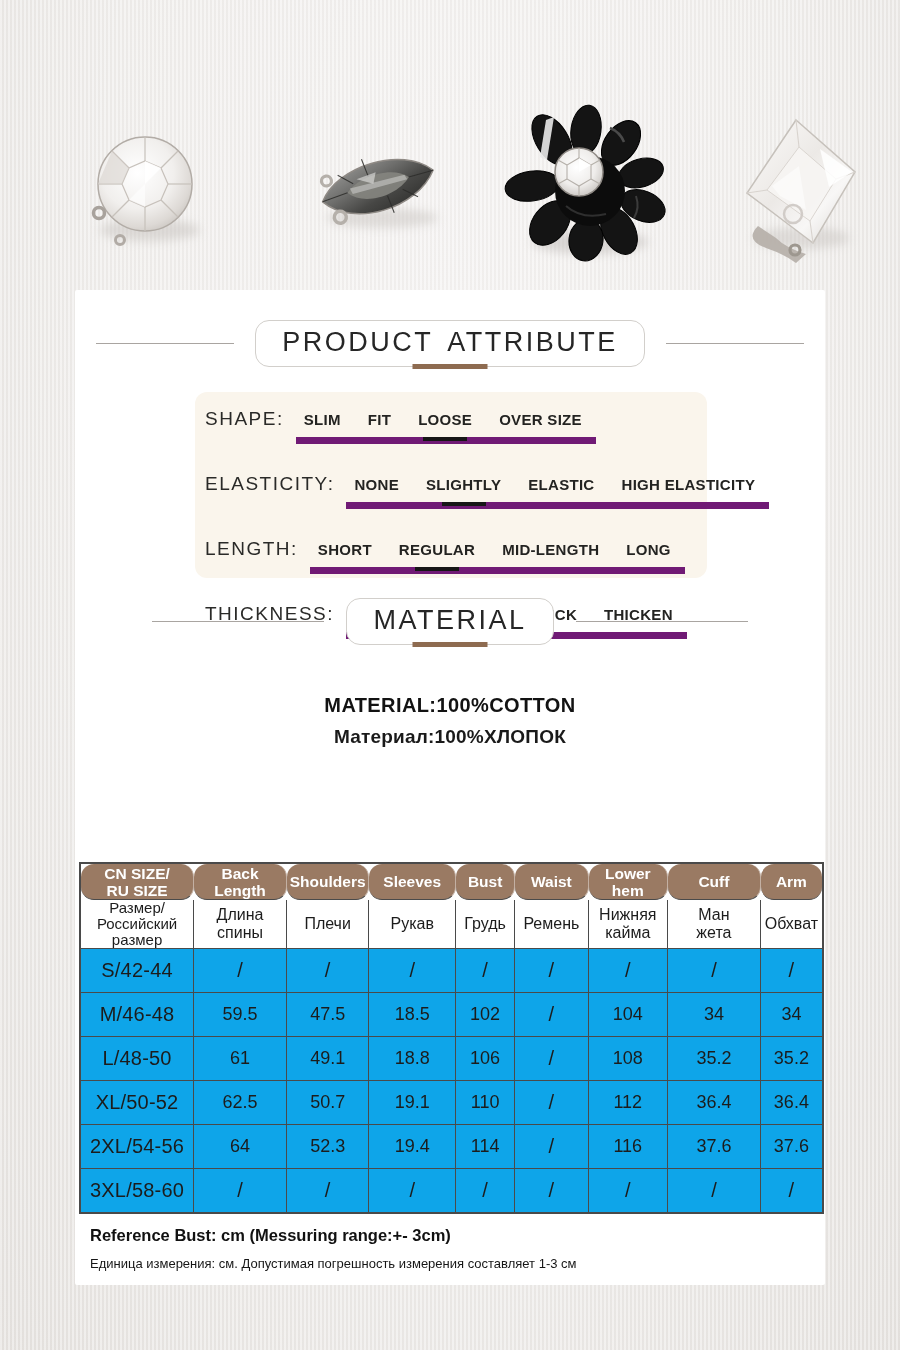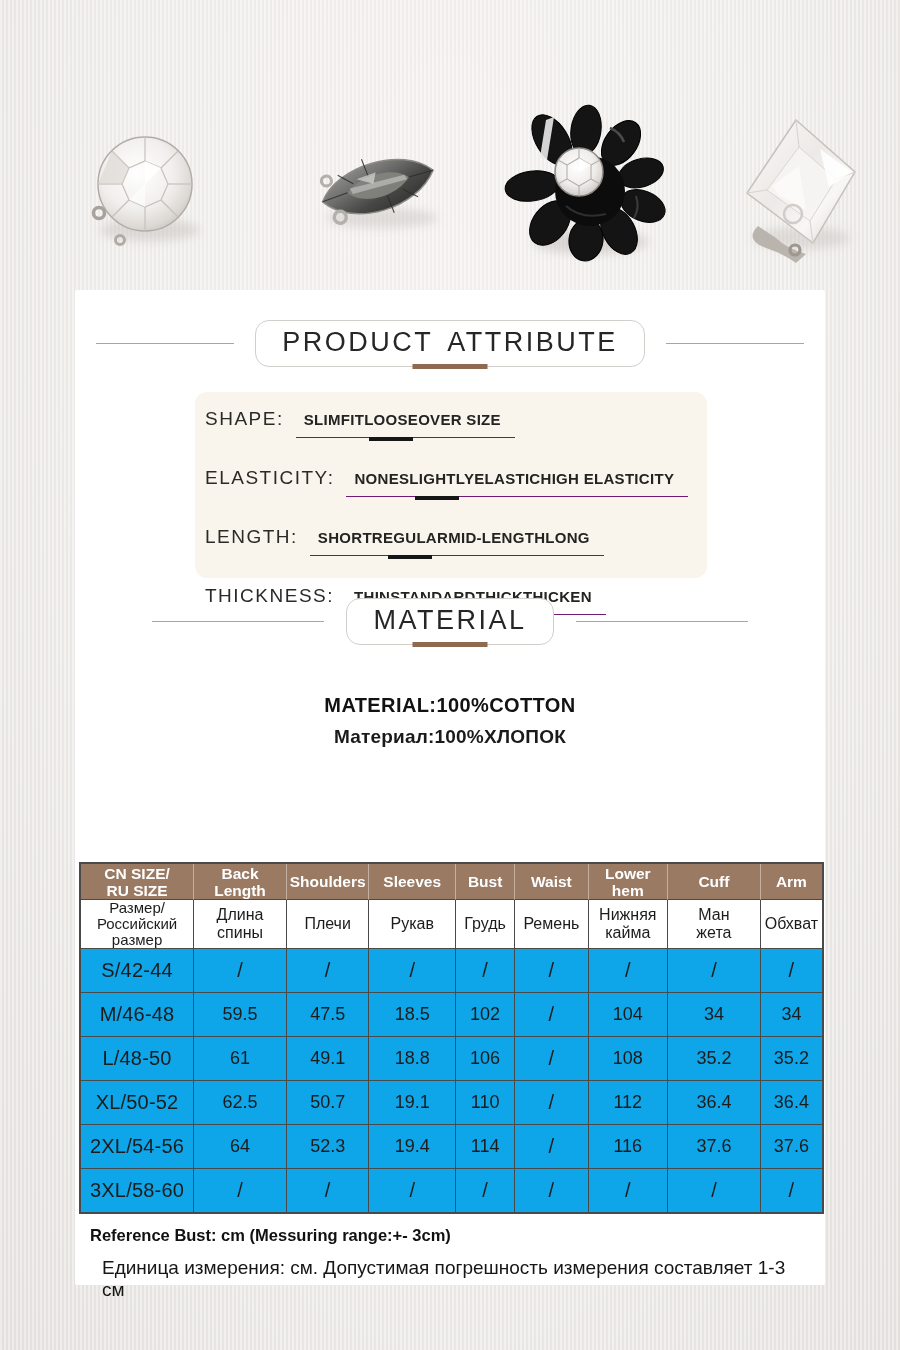--- a/index.html
+++ b/index.html
@@ -26,49 +26,49 @@
     padding:6px 26px 8px;white-space:nowrap;
   }
   .head-bar{position:absolute;left:50%;bottom:-3px;transform:translateX(-50%);width:75px;height:5px;background:#8e6b50;}
   
   .attr-panel{
     position:absolute;left:120px;top:102px;width:512px;height:186px;box-sizing:border-box;
     background:#faf5ec;border-radius:12px;padding:16px 0 0 10px;
   }
   .attr-row{display:flex;align-items:baseline;margin-bottom:29px;}
   .attr-label{font-size:19px;letter-spacing:1.5px;color:#2a2a28;white-space:nowrap;margin-right:12px;flex:0 0 auto;}
-  .attr-options{display:flex;border-bottom:1px solid #701a75;padding:0 14px 9px 8px;position:relative;}
+  .attr-options{display:flex;gap:27px;border-bottom:7px solid #701a75;padding:0 14px 9px 8px;position:relative;}
   .opt{font-size:15px;font-weight:700;letter-spacing:0.3px;color:#232321;white-space:nowrap;position:relative;}
   .opt.sel::after{content:"";position:absolute;left:50%;transform:translateX(-50%);bottom:-13px;width:44px;height:4px;background:#161616;}
   
   .material-lines{position:absolute;left:0;top:400px;width:750px;text-align:center;line-height:31px;}
   .mat-en{font-size:20px;font-weight:700;letter-spacing:0.4px;color:#121212;}
   .mat-ru{font-size:19px;font-weight:700;letter-spacing:0.2px;color:#1a1a1a;}
   
   table.size{
     position:absolute;left:4px;top:572px;width:745px;table-layout:fixed;
     border-collapse:separate;border-spacing:0;border:2px solid #4a4a4a;
     text-align:center;color:#1c1c1c;
   }
   table.size th,table.size td{border-right:1px solid #4a4a4a;border-bottom:1px solid #4a4a4a;padding:0 2px;overflow:hidden;}
   table.size th:last-child,table.size td:last-child{border-right:none;}
   table.size tr:last-child td{border-bottom:none;}
-  tr.en th{background:#9a7a63;color:#ffffff;font-size:15.5px;font-weight:700;height:35px;border-right-color:#c3b0a3;line-height:17px;}
+  tr.en th{background:#9a7a63;color:#ffffff;font-size:15.5px;font-weight:700;height:35px;border-right-color:#c3b0a3;line-height:17px;border-radius:13px;}
   tr.en th:last-child{border-right:none;}
   tr.ru th{background:#fff;font-size:16px;font-weight:400;height:46px;line-height:18px;}
   tr.ru th.sz{font-size:15px;line-height:16px;}
   .pre{white-space:pre-line;}
   tbody td{height:43px;font-size:18px;background:#0ea5e9;}
   tbody td.szc{font-size:20px;letter-spacing:0.2px;}
   tbody td.slash{font-size:20px;}
   .c0{width:111px}.c1{width:91px}.c2{width:81px}.c3{width:85px}.c4{width:58px}.c5{width:72px}.c6{width:78px}.c7{width:91px}.c8{width:60px}
   
   .notes{position:absolute;left:15px;top:936px;width:720px;text-align:left;}
   .note1{font-size:16.5px;font-weight:700;color:#111;margin:0 0 11px 0;}
-  .note2{font-size:19px;font-weight:500;color:#161616;margin:12px;}
+  .note2{font-size:13px;font-weight:500;color:#161616;margin:0;}
 </style>
 </head>
 <body>
 
 <div class="page">
 
   <div class="photo">
     <svg width="900" height="290" viewBox="0 0 900 290">
       <defs>
         <radialGradient id="gClear" cx="42%" cy="38%" r="70%">

